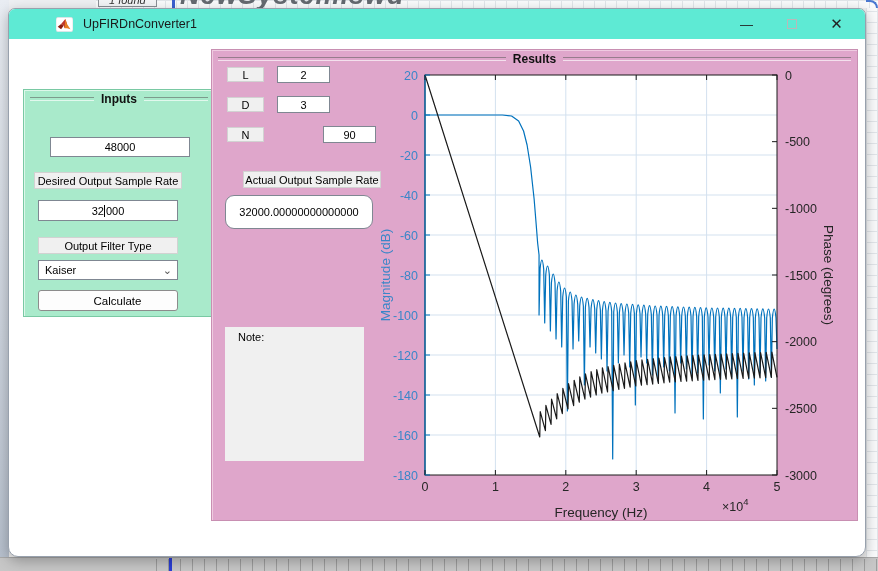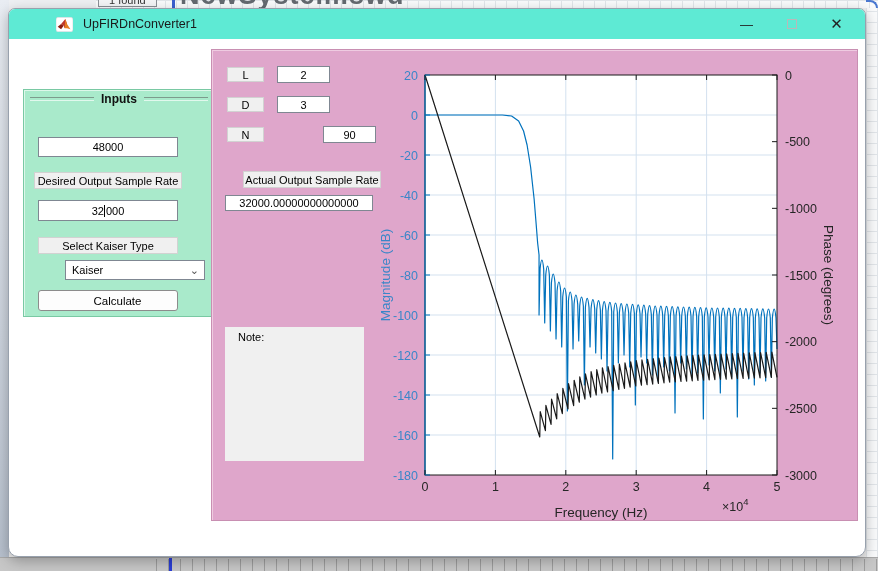--- a/index.html
+++ b/index.html
@@ -7,21 +7,21 @@
   body { font-family:"Liberation Sans", sans-serif; }
   .screen { position:relative; width:878px; height:571px; overflow:hidden; background:#f0f0f0; }
 
   
   .bg-grid {
     background-color:#fafbfc;
     background-image:linear-gradient(#e2e6ea 1px, transparent 1px),
                      linear-gradient(90deg,#e2e6ea 1px, transparent 1px);
     background-size:11px 11px;
   }
-  .bg-top { position:absolute; left:0; top:0; width:878px; height:8px; overflow:hidden; }
+  .bg-top { position:absolute; left:0; top:0; width:878px; height:8px; overflow:hidden;font-style:italic; }
   .bg-top-left { position:absolute; left:0; top:0; width:96px; height:8px; background:#eef0f3; }
   .search-badge { position:absolute; left:98px; top:-14px; height:21px; padding:0 10px;
     background:#f4f5f7; border:1px solid #8a8f96; font-size:11px; color:#333;
     display:flex; align-items:flex-end; }
   .bg-divider { position:absolute; left:172px; top:0; width:3px; height:8px; background:#3c5fd0; }
   .bg-canvas-title { position:absolute; left:180px; top:-20px; font-size:27px; font-weight:bold;
     color:#646a70; letter-spacing:1px; white-space:nowrap; }
   .bg-corner { position:absolute; right:0; top:0; width:12px; height:12px;
     border-top:2px solid #4a78d0; border-right:2px solid #4a78d0; border-top-right-radius:8px; }
   .bg-right { position:absolute; left:866px; top:0; width:12px; height:571px; }
@@ -57,21 +57,21 @@
   .results-panel { position:absolute; left:202px; top:40px; width:647px; height:472px;
     background:#dfa6cb; border:1px solid #c88fb2; box-shadow:inset 1px 1px 0 #efcbe1; }
 
   .ui-label { position:absolute; background:#f0f0f0; border:1px solid #d2d2d2;
     font-size:11px; color:#000; display:flex; align-items:center; justify-content:center; }
   .ui-field { position:absolute; background:#fff; border:1px solid #7f8792;
     font-size:11px; color:#000; display:flex; align-items:center; justify-content:center; }
   .caret { display:inline-block; width:1px; height:12px; background:#000; margin:0 0.5px; }
 
   .ui-select { position:absolute; background:#fff; border:1px solid #7f8792; font-size:11px;
-    color:#000; display:flex; align-items:center; padding-left:6px;margin-left:27px; }
+    color:#000; display:flex; align-items:center; padding-left:6px; }
   .select-arrow { position:absolute; right:5px; top:3px; font-size:11px; color:#555; }
   .ui-button { position:absolute; background:#fdfdfd; border:1px solid #8c8c8c; border-radius:3px;
     font-size:11.5px; color:#000; display:flex; align-items:center; justify-content:center; }
 
   .note-box { position:absolute; left:13px; top:277px; width:139px; height:134px;
     background:#f0f0f0; font-size:11px; line-height:14.8px; color:#000; padding:3px 13px; }
 
   
   .plot-svg { position:absolute; left:150px; top:10px; }
   svg text { font-family:"Liberation Sans", sans-serif; }
@@ -110,56 +110,59 @@
             <span></span>
           </div>
         <div class="win-btn close">✕</div>
       </div>
     </div>
 
     <div class="inputs-panel">
       <div class="panel-title">
         <span>Inputs</span>
       </div>
-      <div class="ui-field" style="left:14px; top:47px; width:140px; height:20px;">
+      <div class="ui-field" style="left:26px; top:47px; width:140px; height:20px;">
         <span>48000</span>
       </div>
       <div class="ui-label" style="left:10px; top:82px; width:148px; height:17px;">Desired Output Sample Rate</div>
       <div class="ui-field" style="left:14px; top:110px; width:140px; height:21px;">
         <span>32</span>
           <span class="caret"></span>
           <span>000</span>
       </div>
-      <div class="ui-label" style="left:14px; top:147px; width:140px; height:17px;">Select Kaiser Type</div>
+      <div class="ui-label" style="left:14px; top:147px; width:140px; height:17px;">Output Filter Type</div>
       <div class="ui-select" style="left:14px; top:170px; width:140px; height:20px;">
         <span>Kaiser</span>
         <span class="select-arrow">⌄</span>
       </div>
       <div class="ui-button" style="left:14px; top:200px; width:140px; height:21px;padding-left:19px;">Calculate</div>
     </div>
 
     <div class="results-panel">
+      <div class="panel-title">
+        <span>Results</span>
+      </div>
 
       <div class="ui-label" style="left:15px; top:17px; width:37px; height:15px;">L</div>
       <div class="ui-field" style="left:65px; top:16px; width:53px; height:17px;">
           <span>2</span>
         </div>
 
       <div class="ui-label" style="left:15px; top:47px; width:37px; height:15px;">D</div>
       <div class="ui-field" style="left:65px; top:46px; width:53px; height:17px;">
           <span>3</span>
         </div>
 
       <div class="ui-label" style="left:15px; top:77px; width:37px; height:15px;">N</div>
       <div class="ui-field" style="left:65px; top:76px; width:53px; height:17px;margin-left:46px;">
           <span>90</span>
         </div>
 
       <div class="ui-label" style="left:31px; top:121px; width:138px; height:17px;">Actual Output Sample Rate</div>
-      <div class="ui-field" style="left:13px; top:145px; width:148px; height:16px;">
+      <div class="ui-field" style="left:13px; top:145px; width:148px; height:34px;border-radius:9px;">
           <span>32000.00000000000000</span>
         </div>
 
       <div class="note-box">
         <div>Note:</div>
       </div>
 
       <svg class="plot-svg" id="plot" width="505" height="462" viewBox="0 0 505 462">
           <rect x="63" y="15" width="352" height="400" fill="#ffffff"></rect>
           <line x1="133.4" y1="15" x2="133.4" y2="415" stroke="#d3e1ef" stroke-width="1"></line>

